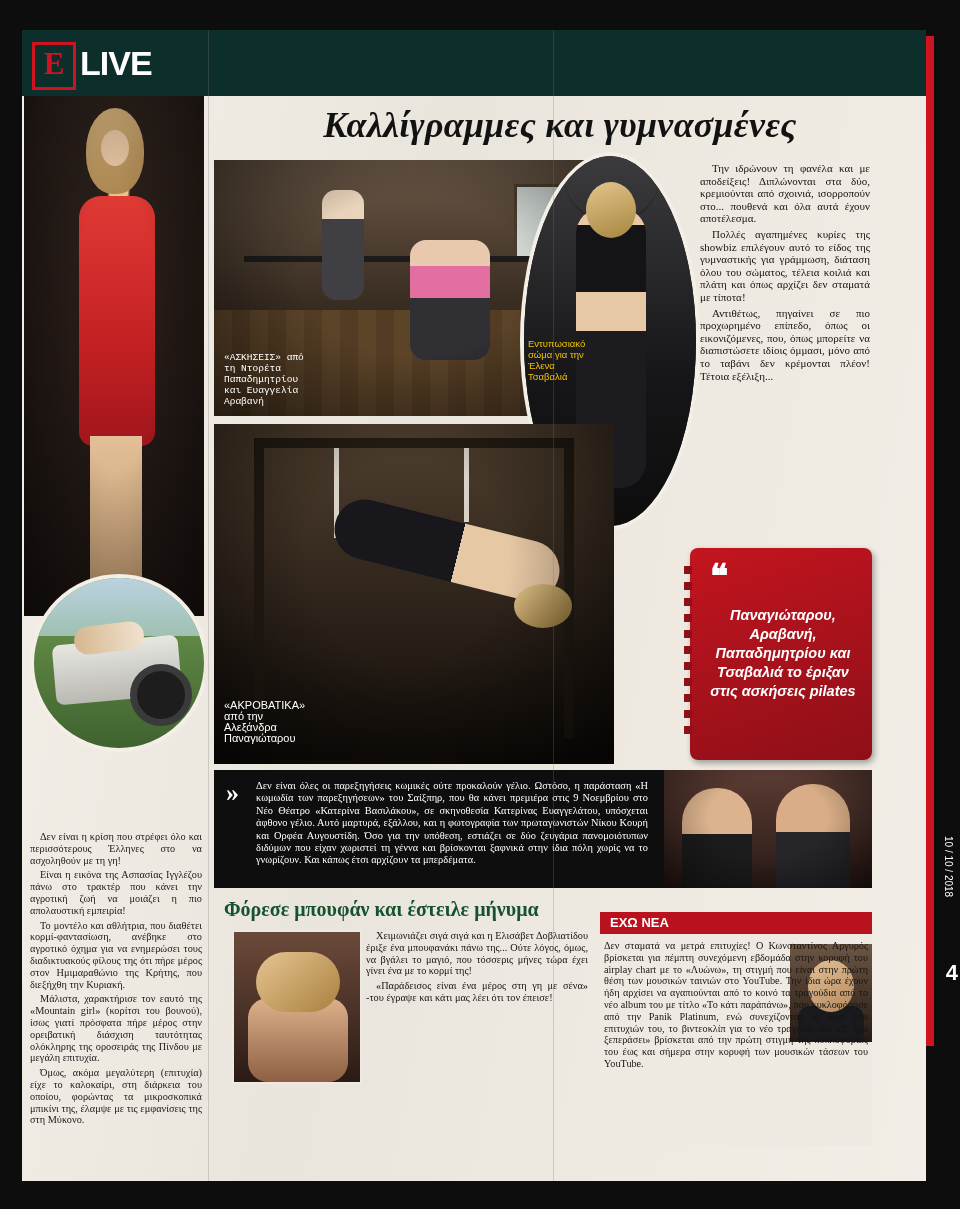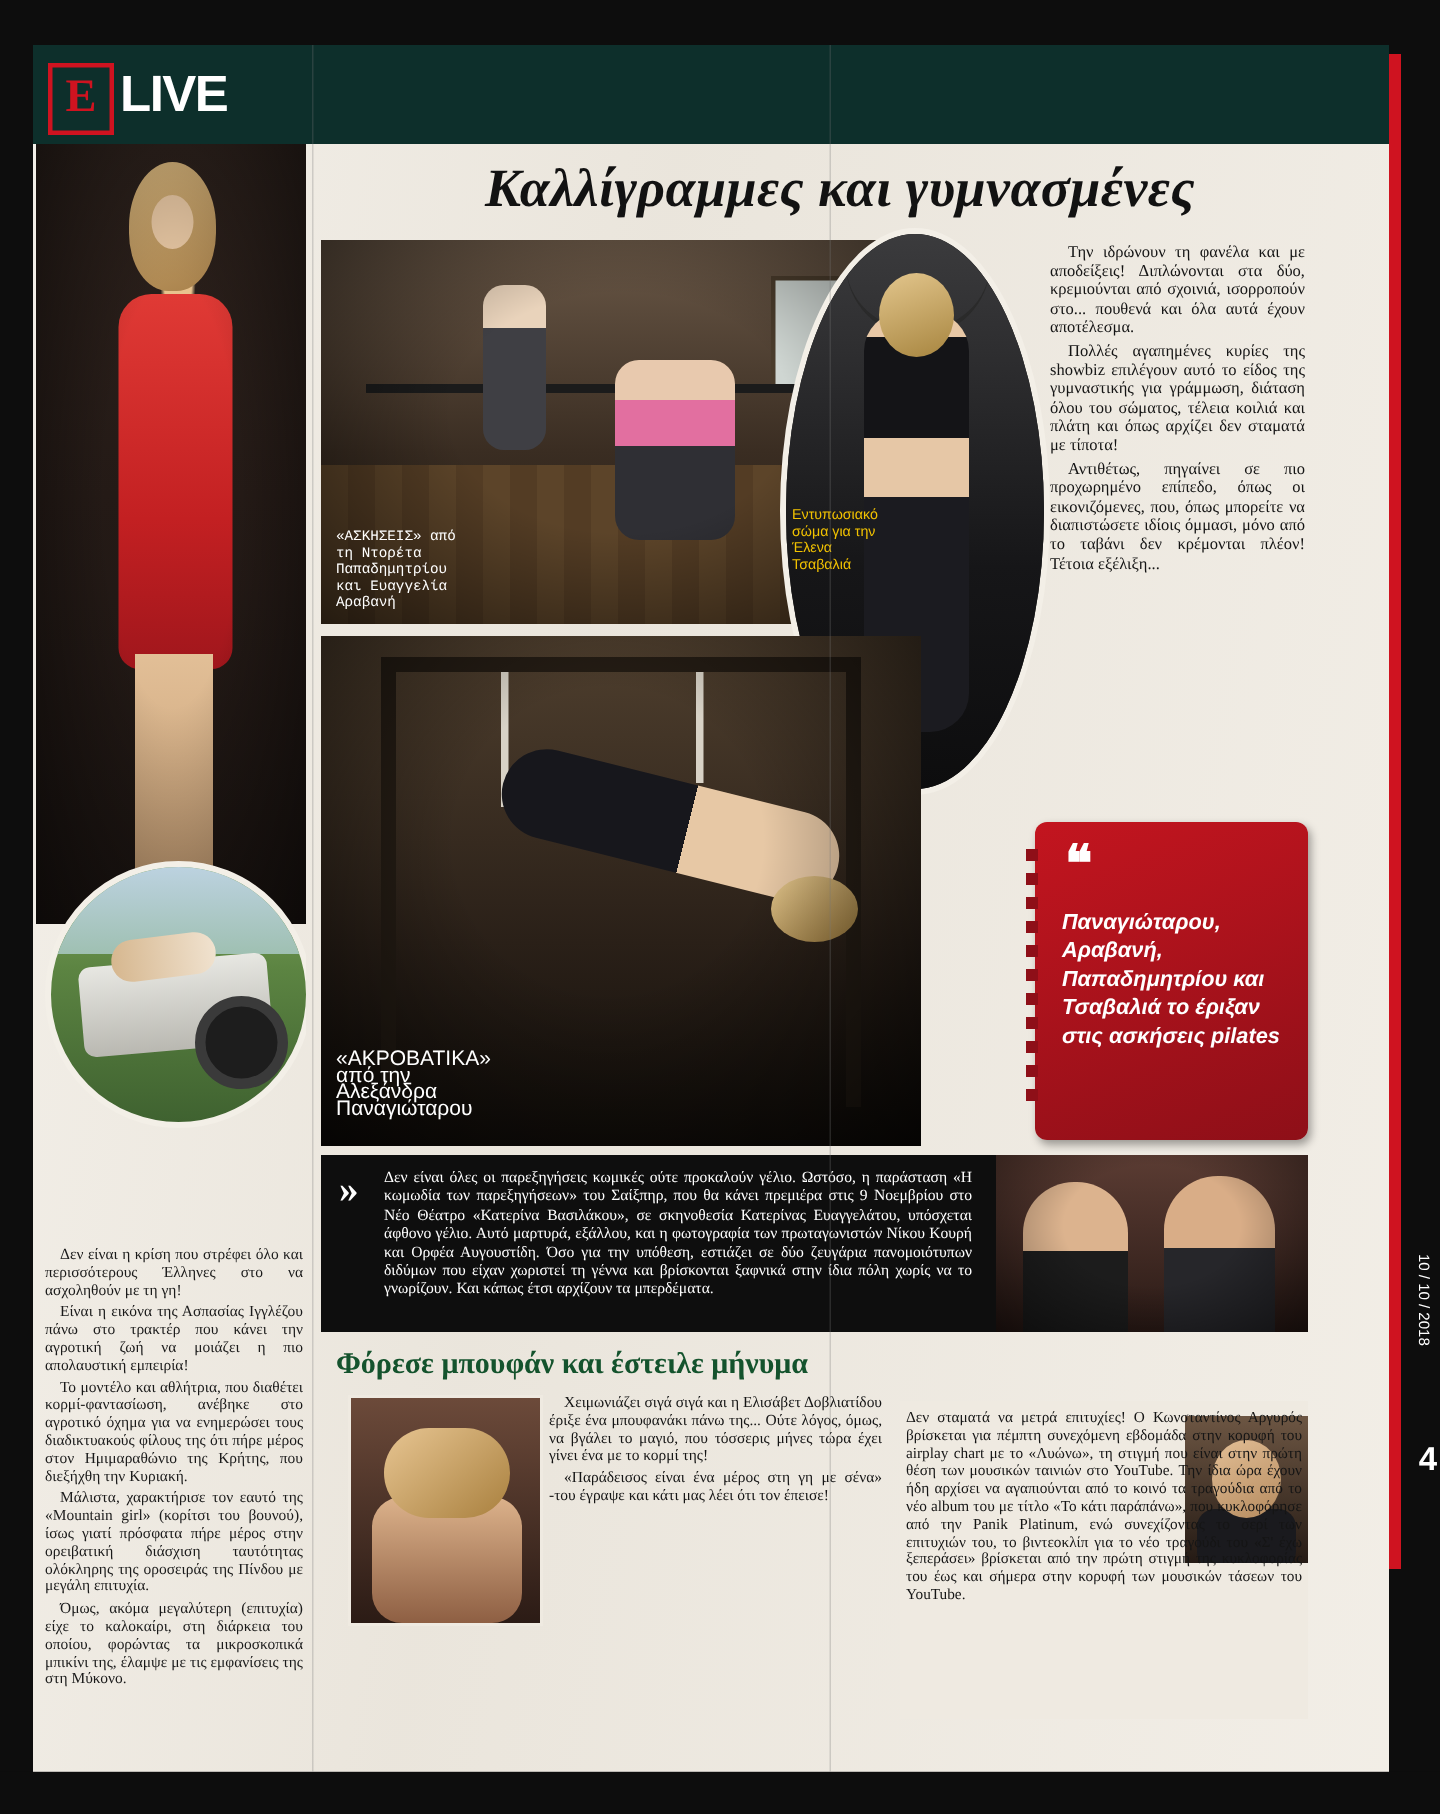--- a/index.html
+++ b/index.html
@@ -115,31 +115,31 @@
   .pa-pole2{position:absolute;left:350px;top:14px;width:10px;height:300px;background:#241c14;}
   .pa-strap{position:absolute;left:120px;top:24px;width:5px;height:90px;background:#d8d2c6;}
   .pa-strap2{position:absolute;left:250px;top:24px;width:5px;height:74px;background:#d8d2c6;}
   .pa-body{position:absolute;left:118px;top:96px;width:230px;height:60px;
      background:linear-gradient(90deg,#17171c 0 55%,#e7c8a5 55% 100%);
      border-radius:30px;transform:rotate(14deg);}
   .pa-hair{position:absolute;left:300px;top:160px;width:58px;height:44px;border-radius:50%;
      background:linear-gradient(140deg,#e4c78e,#9c7a3c);}
   .pa-vig{position:absolute;inset:0;background:radial-gradient(ellipse at 48% 40%,rgba(0,0,0,0) 35%,rgba(0,0,0,.72));}
   .cap-acro{position:absolute;left:224px;top:700px;width:92px;color:#fff;
-     font-family:"Liberation Sans",sans-serif;font-size:14px;line-height:11px;}
+     font-family:"Liberation Sans",sans-serif;font-size:11px;line-height:11px;}
 
   
   .quotebox{position:absolute;left:690px;top:548px;width:182px;height:212px;
      background:linear-gradient(160deg,#c3151f,#8e0f18);border-radius:8px;
      box-shadow:2px 3px 6px rgba(0,0,0,.35);}
   .qb-marks{position:absolute;left:20px;top:12px;color:#fff;font-size:34px;
      font-family:"Liberation Serif",serif;font-weight:bold;line-height:1;}
   .qb-text{position:absolute;left:18px;top:58px;width:150px;color:#fff;
      font-family:"Liberation Sans",sans-serif;font-style:italic;font-weight:bold;
-     font-size:14.5px;line-height:19px;}
+     font-size:14.5px;line-height:19px;text-align:center;}
   .qb-tabs{position:absolute;left:-6px;top:18px;width:8px;height:176px;
      background:repeating-linear-gradient(180deg,#8e0f18 0 8px,transparent 8px 16px);}
 
   
   .midstrip{position:absolute;left:214px;top:770px;width:658px;height:118px;background:#0e0e0e;}
   .ms-quote{position:absolute;left:226px;top:778px;color:#fff;font-size:26px;font-weight:bold;
      font-family:"Liberation Serif",serif;}
   .ms-text{position:absolute;left:256px;top:780px;width:392px;color:#fff;font-size:10.4px;
      line-height:12.4px;text-align:justify;}
   .ms-photo{position:absolute;left:664px;top:770px;width:208px;height:118px;
@@ -287,20 +287,23 @@
   <div class="bm-title">Φόρεσε μπουφάν και έστειλε μήνυμα</div>
   <div class="bm-photo">
     <div class="bmp-b"></div>
     <div class="bmp-h"></div>
   </div>
   <div class="bm-text">
     <p>Χειμωνιάζει σιγά σιγά και η Ελισάβετ Δοβλιατίδου έριξε ένα μπουφανάκι πάνω της... Ούτε λόγος, όμως, να βγάλει το μαγιό, που τόσσερις μήνες τώρα έχει γίνει ένα με το κορμί της!</p>
     <p>«Παράδεισος είναι ένα μέρος στη γη με σένα» -του έγραψε και κάτι μας λέει ότι τον έπεισε!</p>
   </div>
 
+  <div class="en-head">
+    <span>ΕΧΩ ΝΕΑ</span>
+  </div>
   <div class="en-box"></div>
   <div class="en-photo">
     <div class="enp-b"></div>
     <div class="enp-f"></div>
   </div>
   <div class="en-text">Δεν σταματά να μετρά επιτυχίες! Ο Κωνσταντίνος Αργυρός βρίσκεται για πέμπτη συνεχόμενη εβδομάδα στην κορυφή του airplay chart με το «Λυώνω», τη στιγμή που είναι στην πρώτη θέση των μουσικών ταινιών στο YouTube. Την ίδια ώρα έχουν ήδη αρχίσει να αγαπιούνται από το κοινό τα τραγούδια από το νέο album του με τίτλο «Το κάτι παράπάνω», που κυκλοφόρησε από την Panik Platinum, ενώ συνεχίζοντας το σερί των επιτυχιών του, το βιντεοκλίπ για το νέο τραγούδι του «Σ' έχω ξεπεράσει» βρίσκεται από την πρώτη στιγμή της κυκλοφορίας του έως και σήμερα στην κορυφή των μουσικών τάσεων του YouTube.</div>
 
   <div class="date-v">10 / 10 / 2018</div>
   <div class="pageno">4</div>
 

